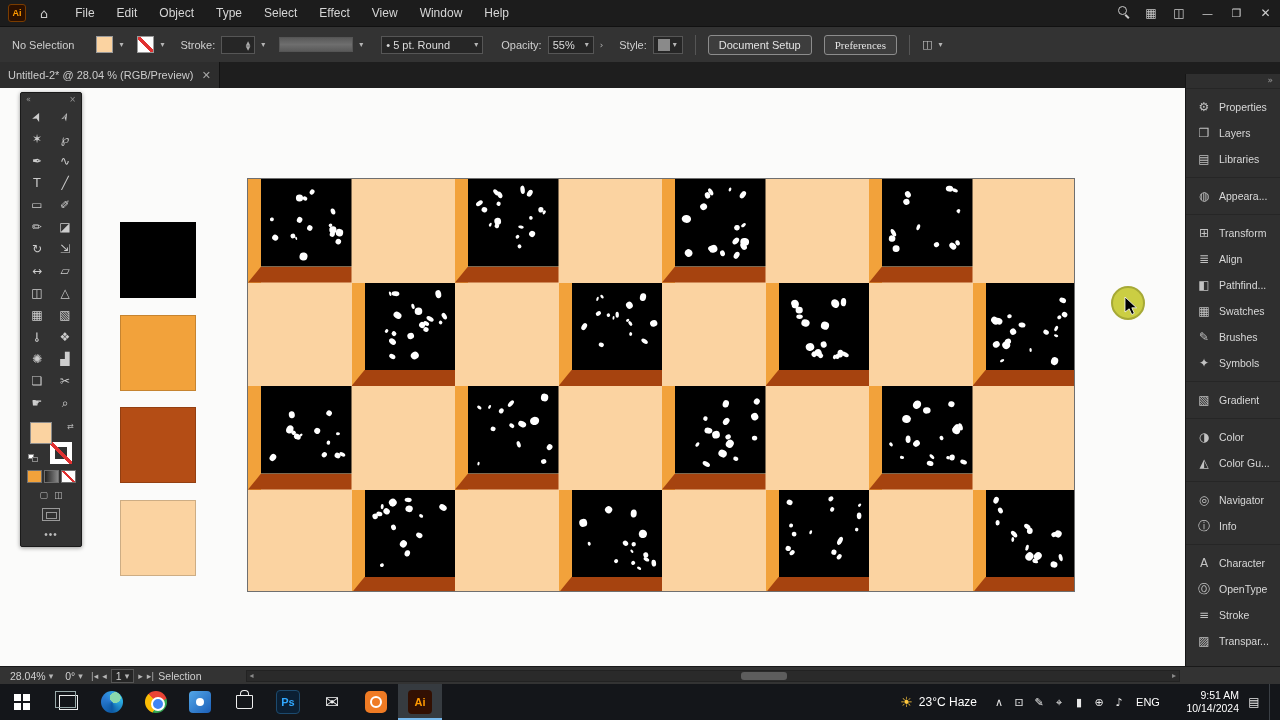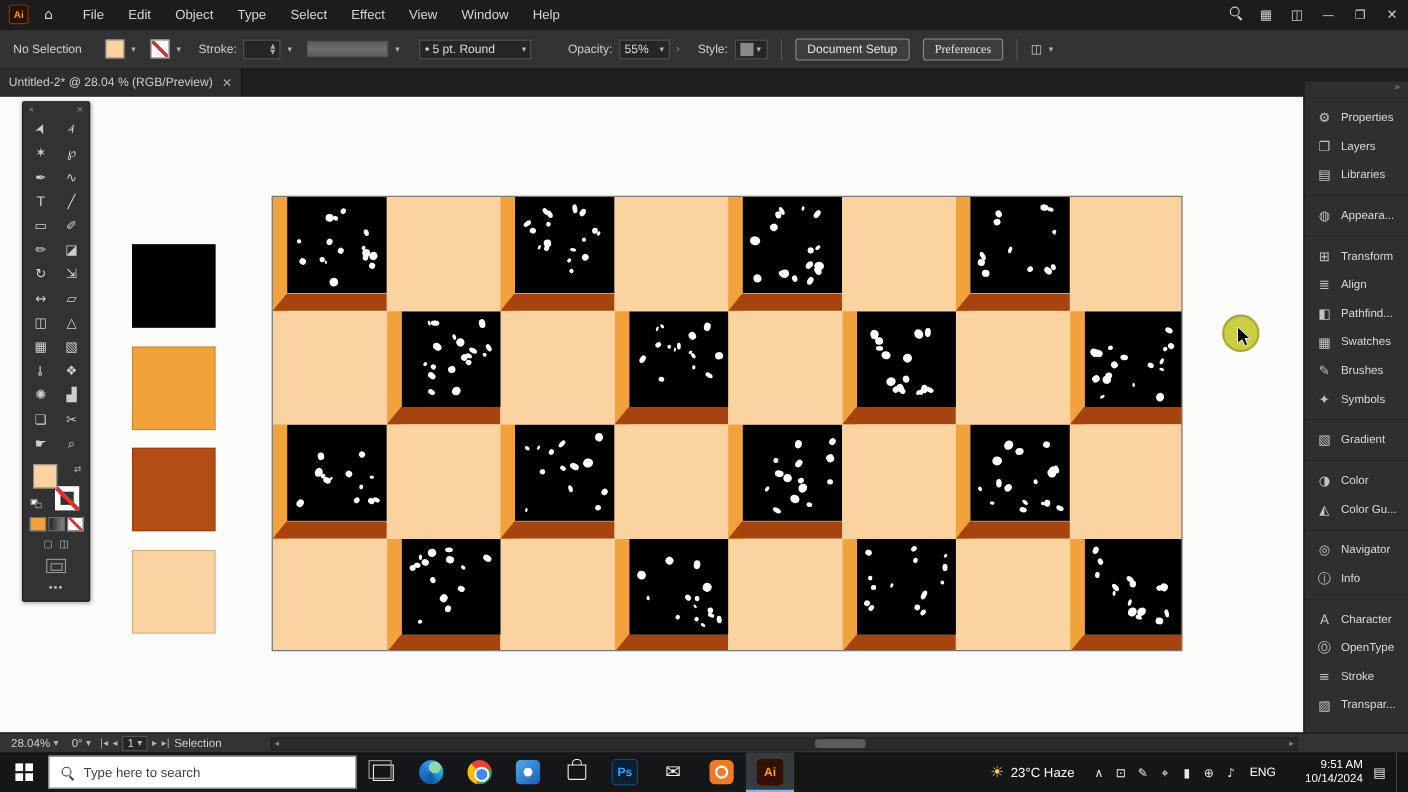--- a/index.html
+++ b/index.html
@@ -203,21 +203,21 @@
         </span>
     </span>
     <span class="dd-arrow glyph">▾</span>
     <span class="wprofile" style="margin-left:8px;"></span>
     <span class="dd-arrow glyph">▾</span>
     <span class="combo" style="margin-left:12px; width:102px;">
       <span>•</span>
       <span>5 pt. Round</span>
       <span class="dd-arrow glyph" style="margin-left:auto;">▾</span>
     </span>
-    <span style="margin-left:27px;">Opacity:</span>
+    <span style="margin-left:12px;">Opacity:</span>
     <span class="combo" style="width:46px;">
       <span>55%</span>
       <span class="dd-arrow glyph" style="margin-left:auto;">▾</span>
     </span>
     <span class="sb-glyph glyph">›</span>
     <span style="margin-left:10px;">Style:</span>
     <span class="combo" style="width:30px;">
       <span style="width:12px;height:12px;background:#8a8a8a;display:inline-block;"></span>
       <span class="dd-arrow glyph">▾</span>
     </span>
@@ -817,24 +817,20 @@
 
   <div id="taskbar">
     <div id="start">
       <span class="wlogo">
           <div></div>
           <div></div>
           <div></div>
           <div></div>
         </span>
     </div>
-    <div id="tb-search">
-      <span class="magnifier" style="color:#4a4a4a;"></span>
-      <span>Type here to search</span>
-    </div>
     <div id="tb-apps">
         <div class="app-slot">
           <div class="i-taskview"></div>
         </div>
         <div class="app-slot">
           <div class="i-edge"></div>
         </div>
         <div class="app-slot">
           <div class="i-chrome"></div>
         </div>

